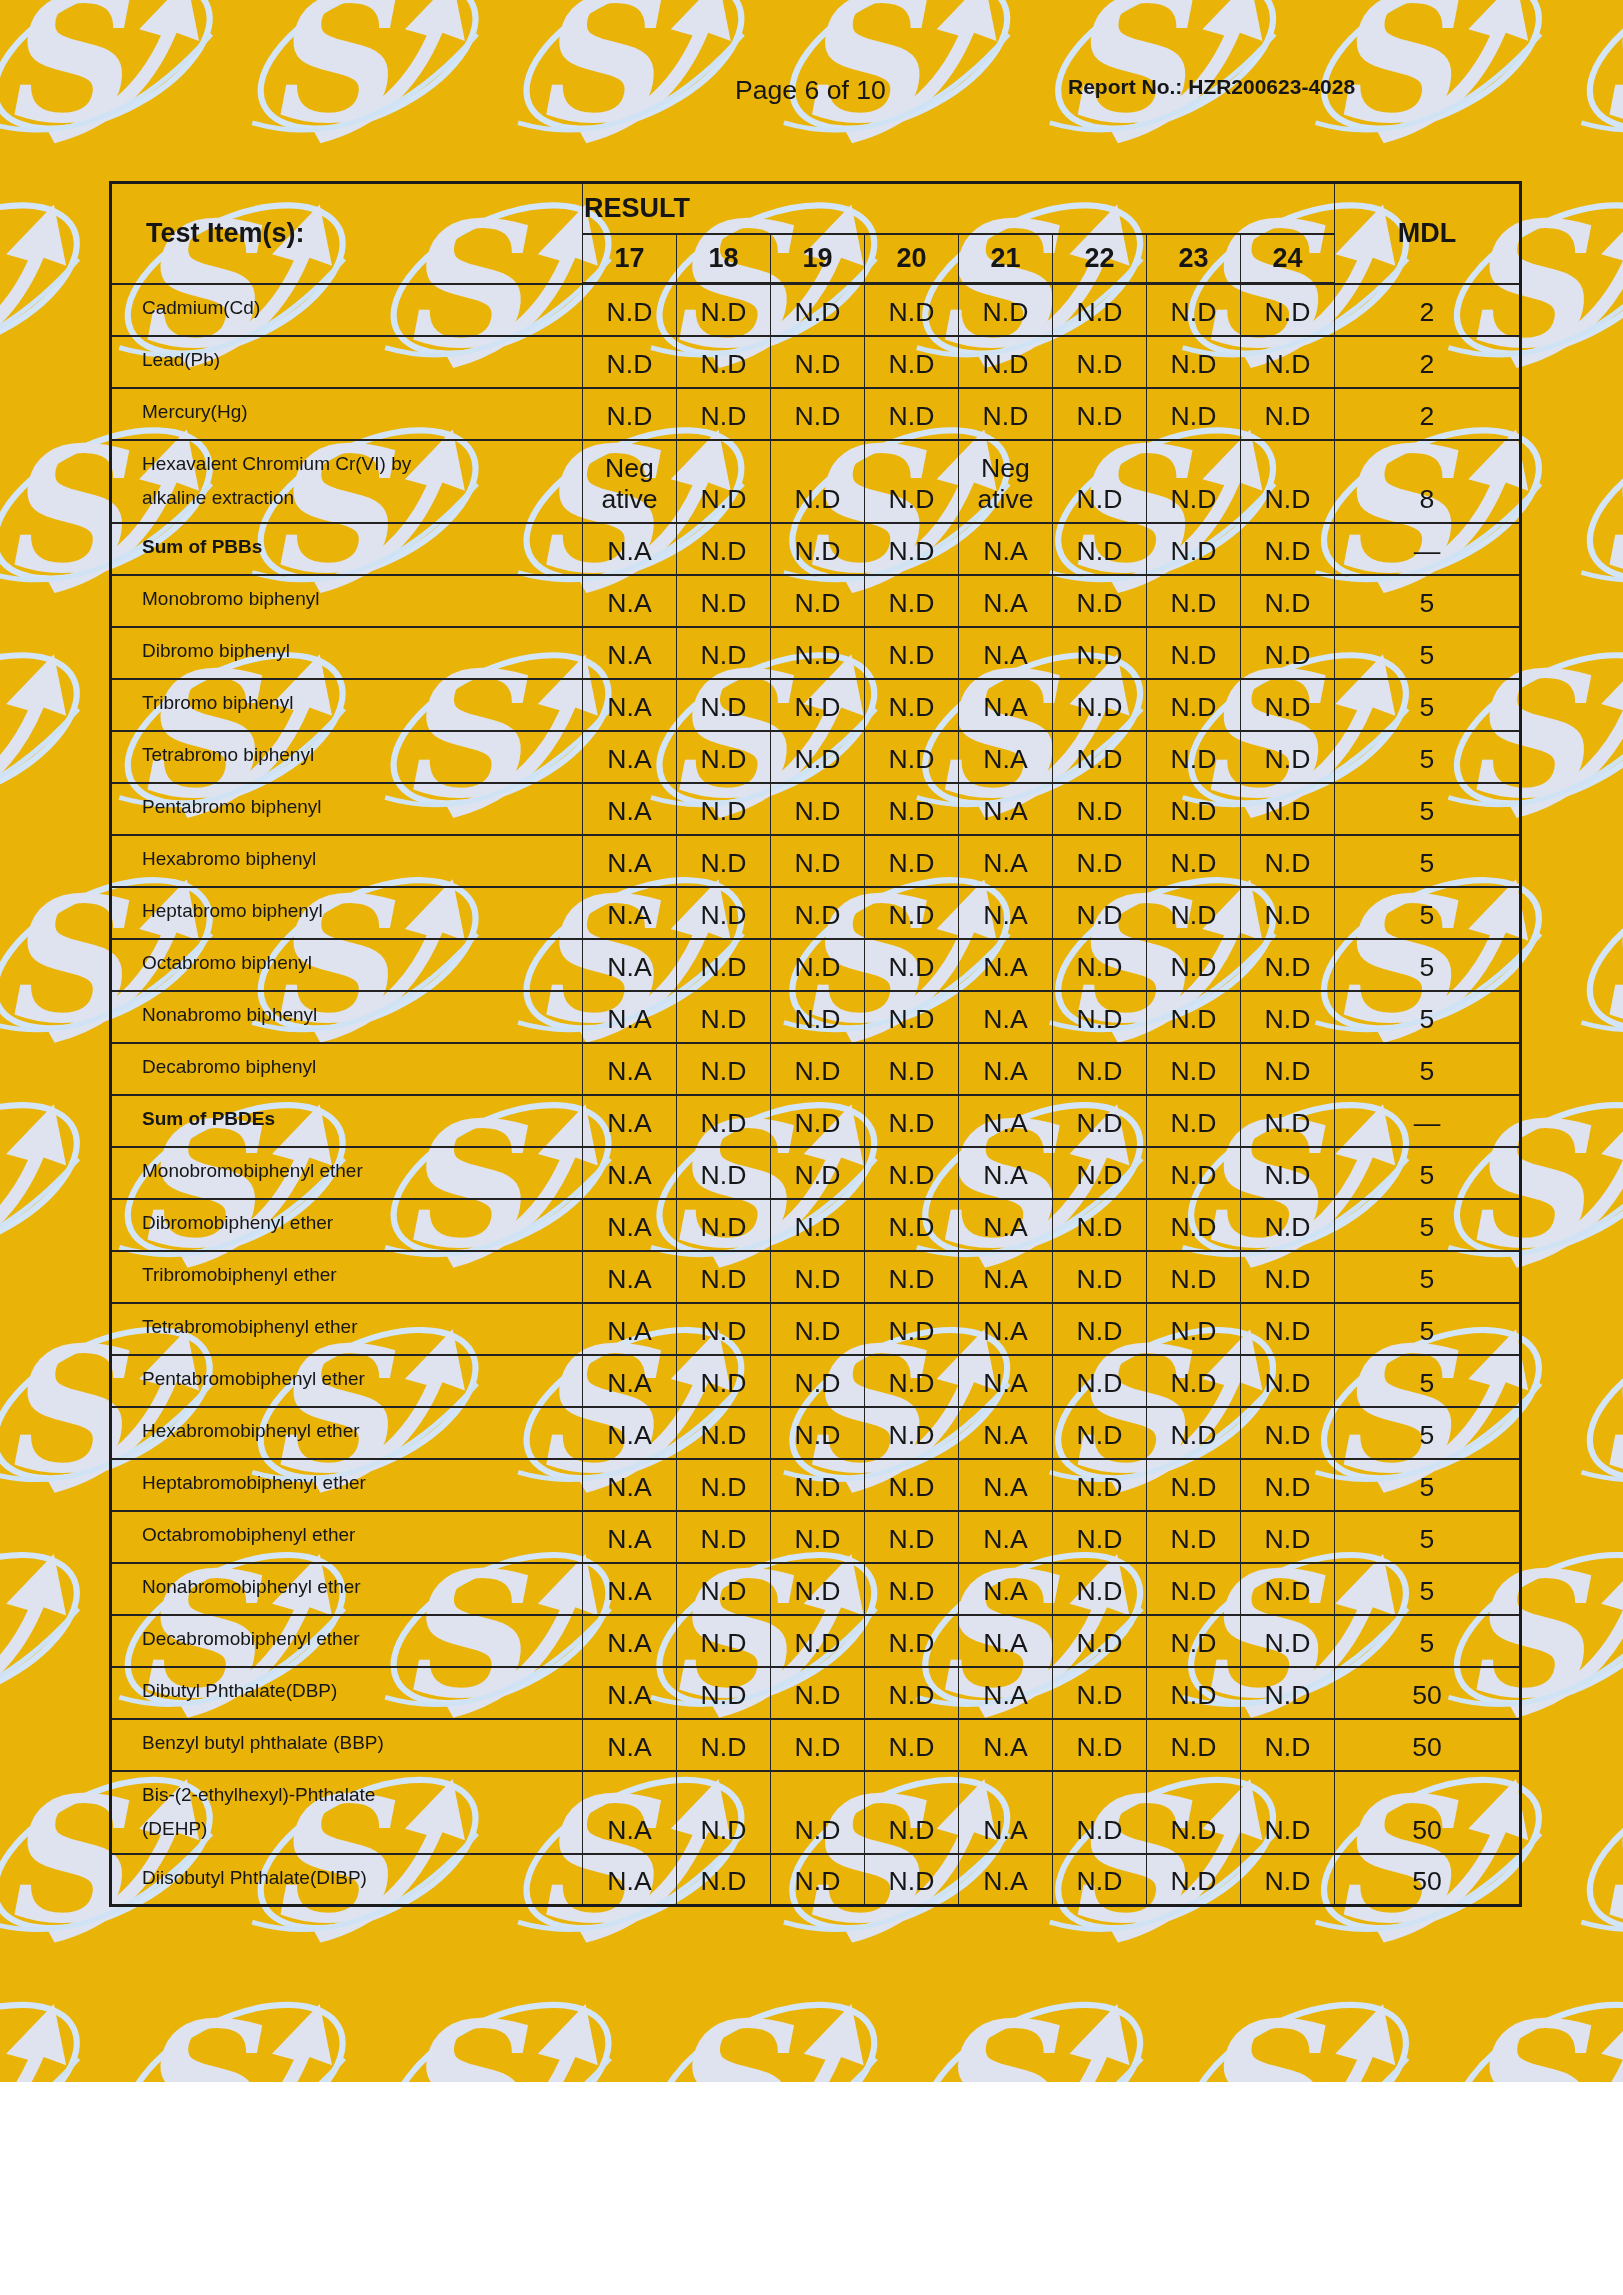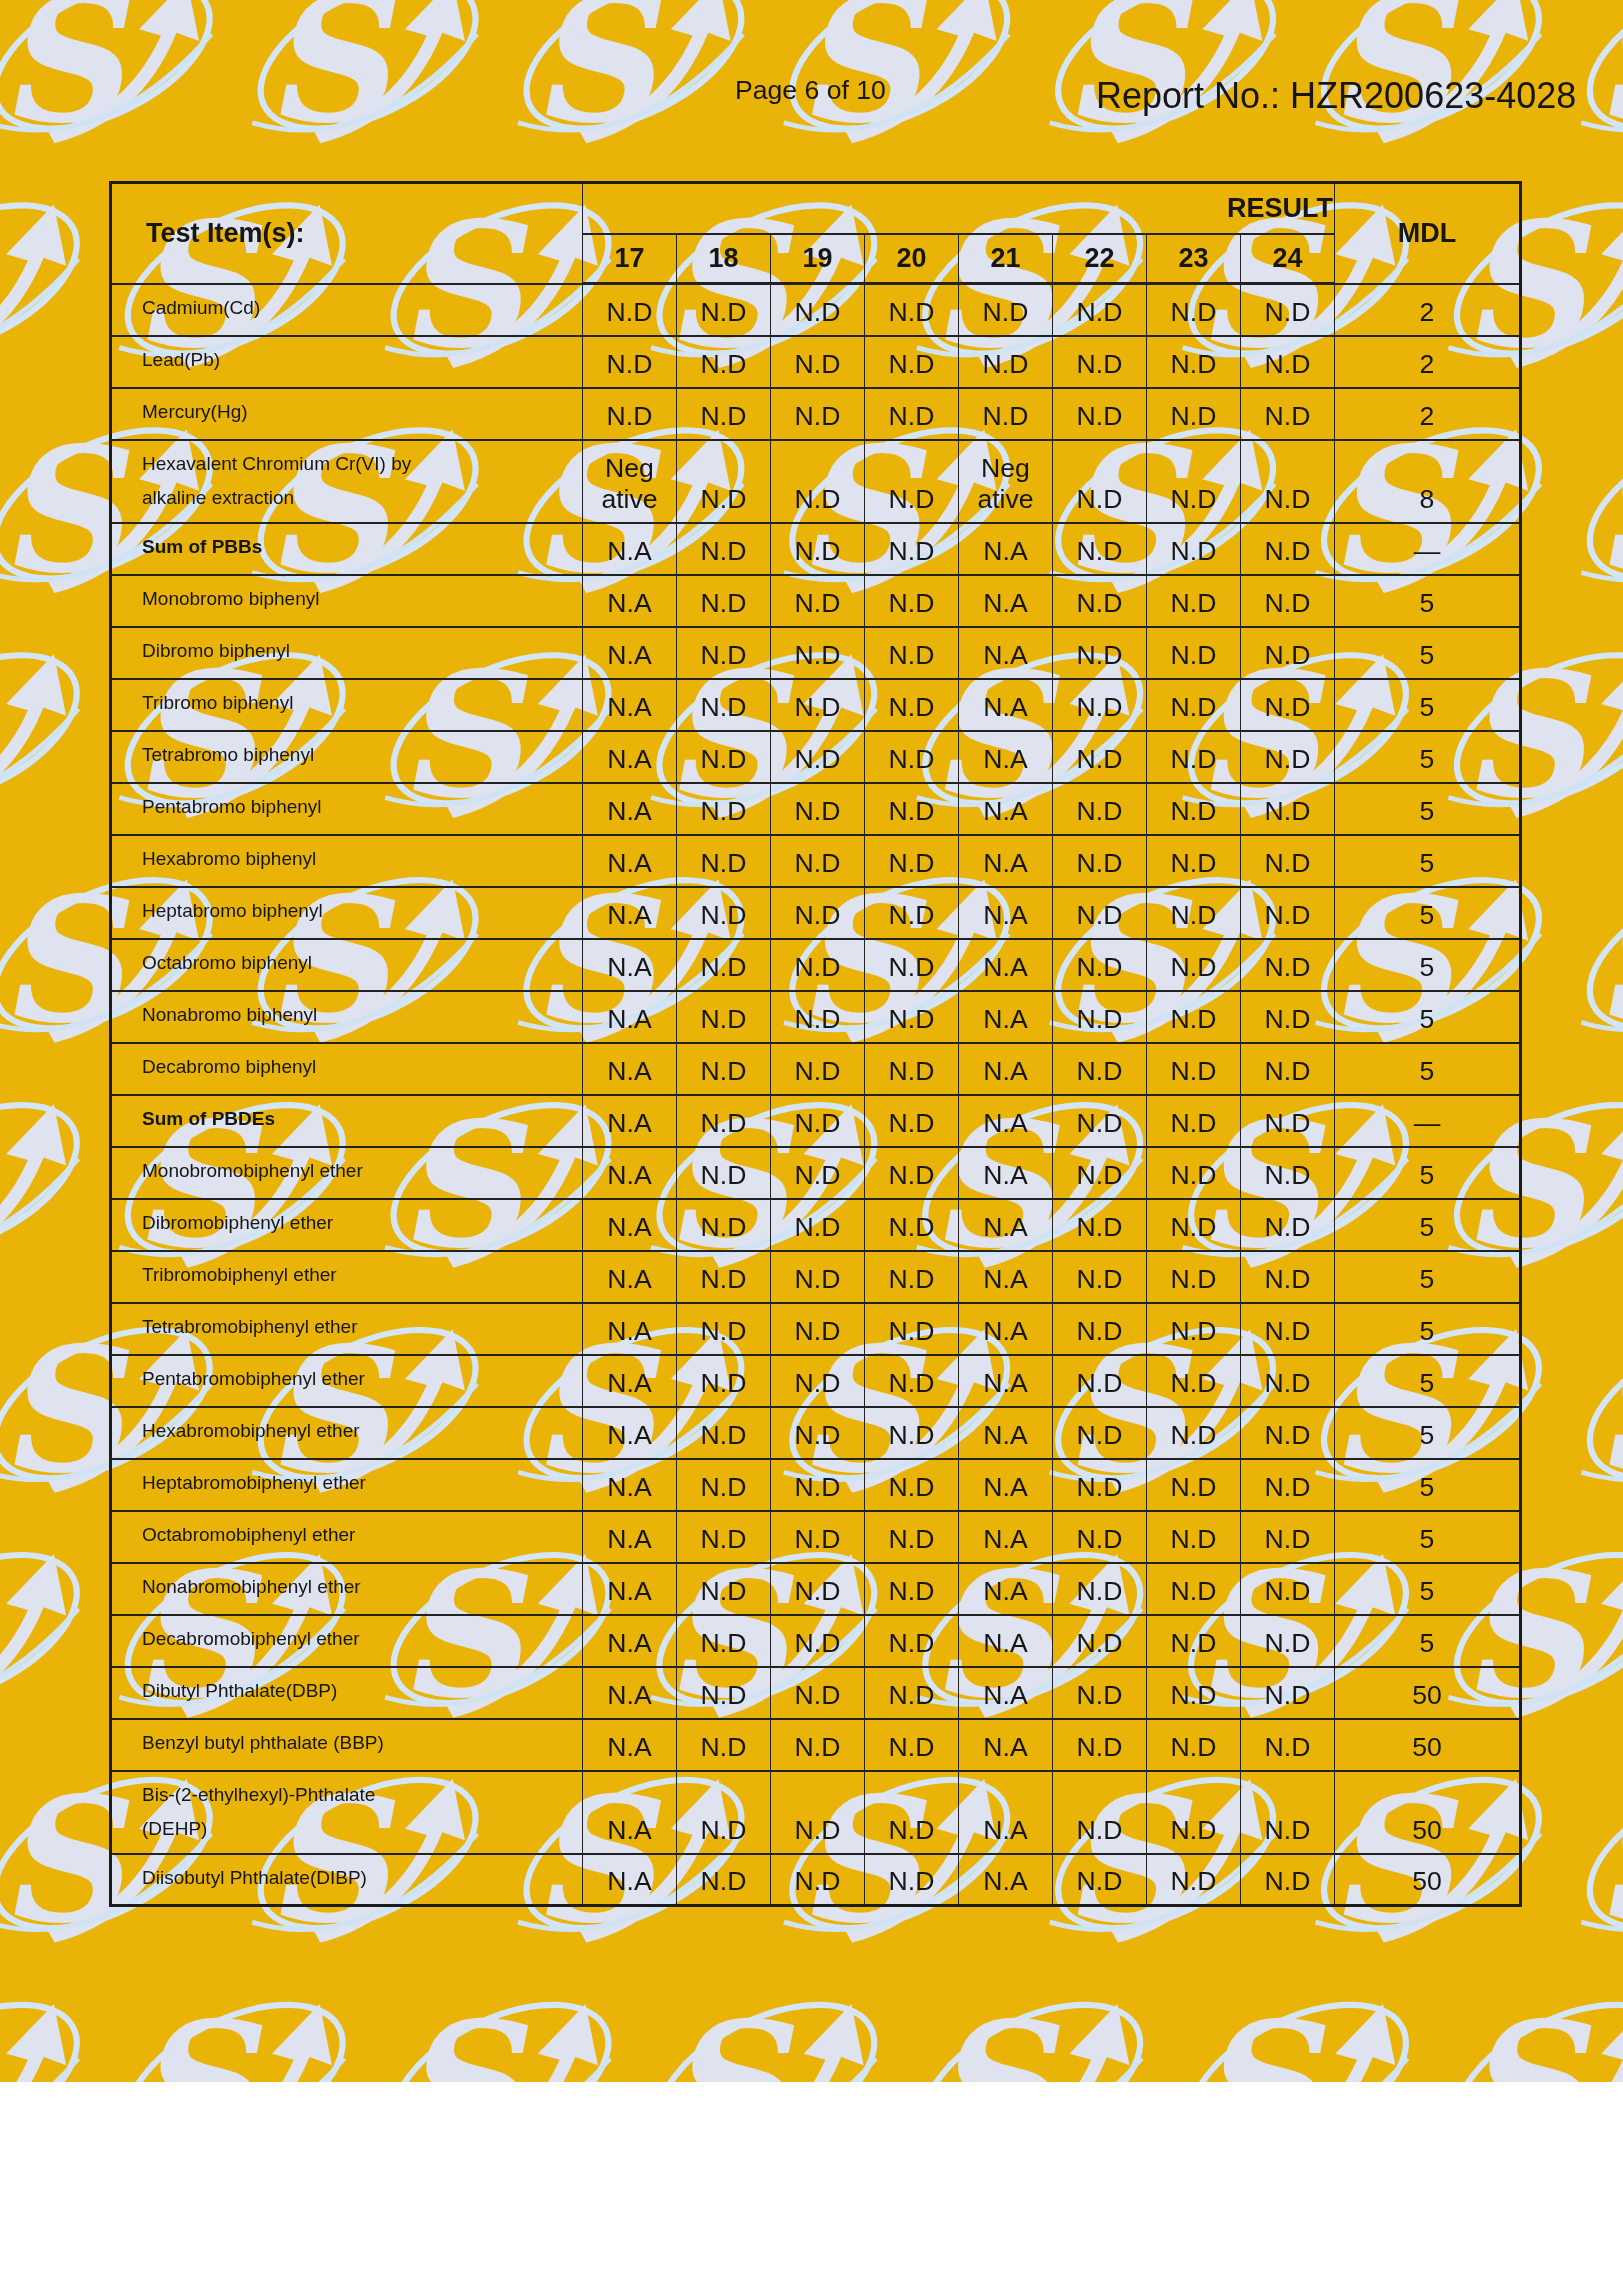--- a/index.html
+++ b/index.html
@@ -15,22 +15,22 @@
   .watermark{
     position:absolute;
     left:0;top:0;
     z-index:0;
   }
   .hdr-page{
     position:absolute;left:735px;top:75px;
     font-size:26.6px;z-index:2;
   }
   .hdr-report{
-    position:absolute;left:1096px;top:75px;
-    font-size:36px;z-index:2;
+    position:absolute;left:1068px;top:75px;
+    font-size:21px;z-index:2;font-weight:bold;
   }
   table.results{
     position:absolute;left:109px;top:181px;
     width:1411px;
     border-collapse:collapse;
     table-layout:fixed;
     z-index:1;
     background:transparent;
     border:3.4px solid #1c1c1c;
   }
@@ -38,21 +38,21 @@
   table.results td{
     border:1.4px solid #222222;
     border-top-width:2px;
     border-bottom-width:2px;
     overflow:hidden;
   }
   thead tr.head-row{height:51px;}
   thead tr.sample-row{height:50px;}
   thead th{font-weight:bold;font-size:27px;background:transparent;}
   th.item-h{text-align:left;padding-left:34px;vertical-align:middle;}
-  th.result-h{text-align:right;vertical-align:middle;}
+  th.result-h{text-align:left;vertical-align:middle;}
   th.mdl-h{text-align:center;vertical-align:middle;}
   thead tr.sample-row th{border-bottom-width:3.4px;}
   th.num{text-align:center;vertical-align:middle;}
   tbody tr{height:52px;}
   tbody tr.tall{height:83px;}
   td.item{
     text-align:left;vertical-align:top;
     padding:6.8px 5.5px 0 30px;
     font-size:19px;line-height:34px;
     white-space:pre-line;

